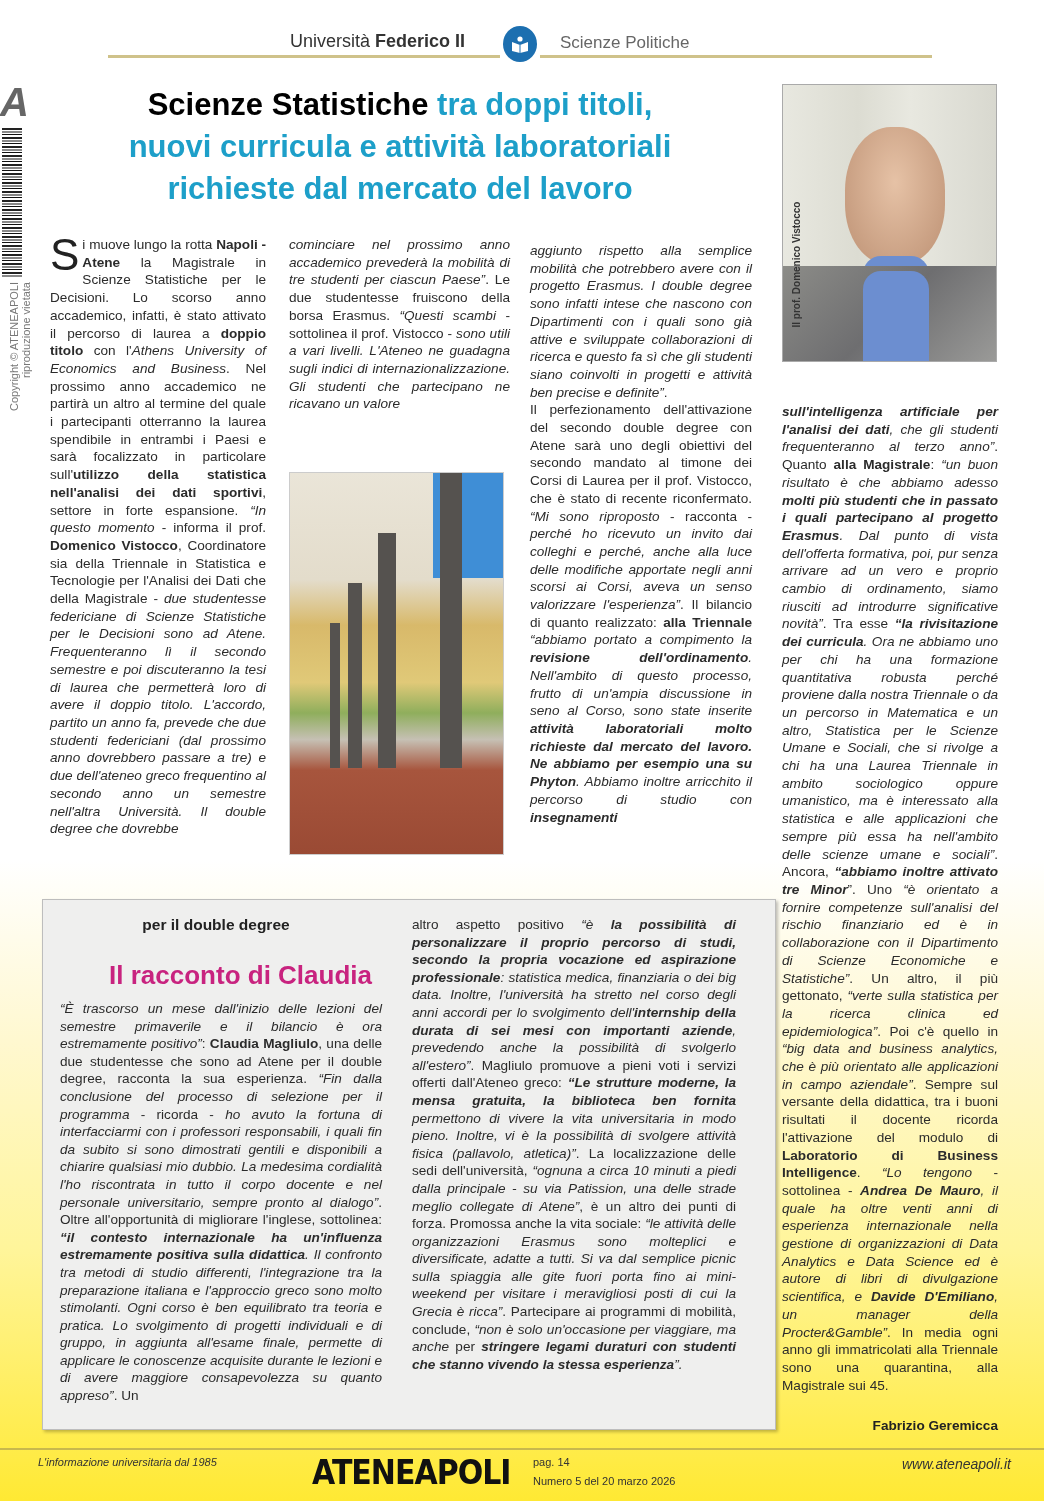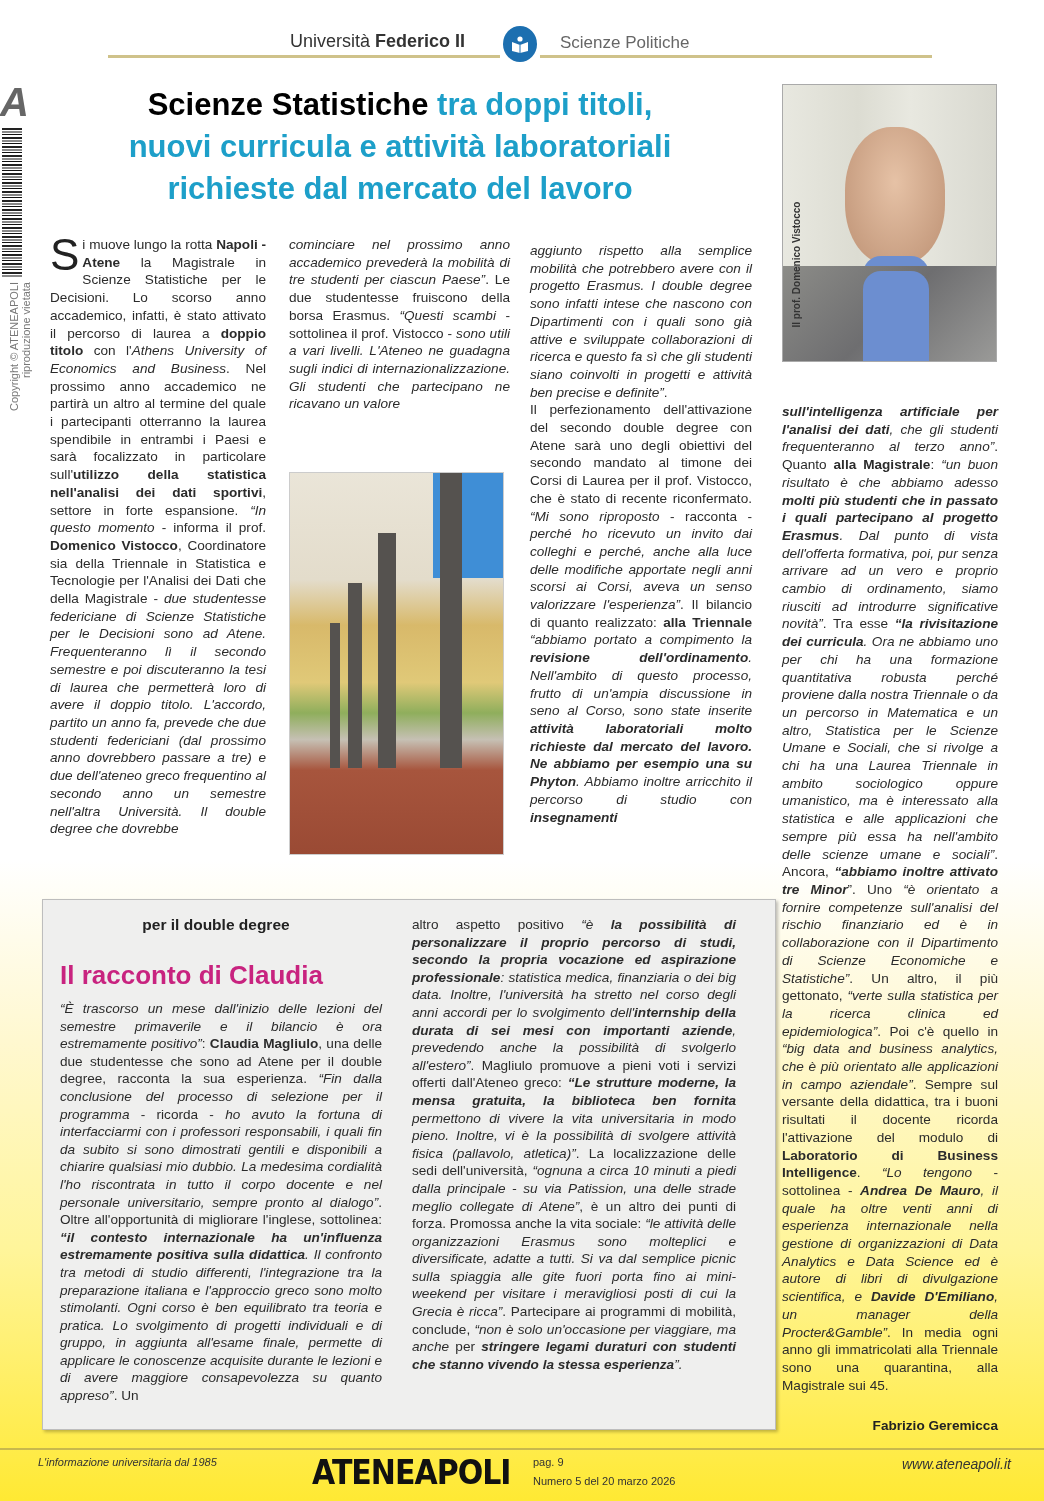--- a/index.html
+++ b/index.html
@@ -52,21 +52,21 @@
 
   
   .colonnade { position: absolute; left: 289px; top: 472px; width: 215px; height: 383px; overflow: hidden; border: 1px solid #ccc;
     background: linear-gradient(to bottom, #eae5d8 0%, #e3dccb 28%, #d8b96a 40%, #e0c978 55%, #8fae5c 63%, #c6c0b4 70%, #a7553d 78%, #9a4a34 100%); }
   .colonnade .sky { position:absolute; right:0; top:0; width:70px; height:105px; background:#3f8ed6; }
   .colonnade .pillar { position: absolute; bottom: 86px; background: #55524f; }
 
   
   .box { position: absolute; left: 42px; top: 899px; width: 734px; height: 531px; background: #efefee; border: 1px solid #bdbdbd; box-shadow: 2px 2px 3px rgba(0,0,0,0.25); }
   .box-sub { position: absolute; left: 60px; top: 913px; width: 312px; text-align: center; font-size: 15.5px; font-weight: bold; line-height: 23px; color: #222; }
-  .box-title { position: absolute; left: 60px; top: 960px; width: 312px; text-align: left; font-size: 26px; font-weight: bold; color: #c8237f; }
+  .box-title { position: absolute; left: 60px; top: 960px; width: 312px; text-align: right; font-size: 26px; font-weight: bold; color: #c8237f; }
   .bcol { position: absolute; font-size: 13.6px; line-height: 17.6px; text-align: justify; color: #2b2b2b; }
   .bcol1 { left: 60px; top: 1000px; width: 322px; }
   .bcol2 { left: 412px; top: 916px; width: 324px; }
 
   
   .foot-line { position: absolute; left: 0; top: 1448px; width: 1044px; height: 2px; background: #c8b84c; }
   .foot-tag { position: absolute; left: 38px; top: 1456px; font-size: 11px; font-style: italic; color: #333; }
   .foot-logo { position: absolute; left: 312px; top: 1455px; font-size: 30px; font-weight: bold; letter-spacing: -1px; color: #111; font-family: "DejaVu Sans", sans-serif; transform: scaleY(1.1); }
   .foot-page { position: absolute; left: 533px; top: 1456px; font-size: 11px; color: #333; }
   .foot-issue { position: absolute; left: 533px; top: 1475px; font-size: 11px; color: #333; }
@@ -129,15 +129,15 @@
 <div class="box-sub">
   <div>per il double degree</div>
 </div>
 <div class="box-title">Il racconto di Claudia</div>
 <div class="bcol bcol1"><i>“È trascorso un mese dall'inizio delle lezioni del semestre primaverile e il bilancio è ora estremamente positivo”</i><span>: </span><b>Claudia Magliulo</b><span>, una delle due studentesse che sono ad Atene per il double degree, racconta la sua esperienza. </span><i>“Fin dalla conclusione del processo di selezione per il programma</i><span> - ricorda - </span><i>ho avuto la fortuna di interfacciarmi con i professori responsabili, i quali fin da subito si sono dimostrati gentili e disponibili a chiarire qualsiasi mio dubbio. La medesima cordialità l'ho riscontrata in tutto il corpo docente e nel personale universitario, sempre pronto al dialogo”</i><span>. Oltre all'opportunità di migliorare l'inglese, sottolinea: </span><b style="font-style: italic;">“il contesto internazionale ha un'influenza estremamente positiva sulla didattica</b><i>. Il confronto tra metodi di studio differenti, l'integrazione tra la preparazione italiana e l'approccio greco sono molto stimolanti. Ogni corso è ben equilibrato tra teoria e pratica. Lo svolgimento di progetti individuali e di gruppo, in aggiunta all'esame finale, permette di applicare le conoscenze acquisite durante le lezioni e di avere maggiore consapevolezza su quanto appreso”</i><span>. Un</span></div>
 <div class="bcol bcol2"><span>altro aspetto positivo </span><i>“è </i><b style="font-style: italic;">la possibilità di personalizzare il proprio percorso di studi, secondo la propria vocazione ed aspirazione professionale</b><i>: statistica medica, finanziaria o dei big data. Inoltre, l'università ha stretto nel corso degli anni accordi per lo svolgimento dell'</i><b style="font-style: italic;">internship della durata di sei mesi con importanti aziende</b><i>, prevedendo anche la possibilità di svolgerlo all'estero”</i><span>. Magliulo promuove a pieni voti i servizi offerti dall'Ateneo greco: </span><b style="font-style: italic;">“Le strutture moderne, la mensa gratuita, la biblioteca ben fornita</b><i>  permettono di vivere la vita universitaria in modo pieno. Inoltre, vi è la possibilità di svolgere attività fisica (pallavolo, atletica)”</i><span>. La localizzazione delle sedi dell'università, </span><i>“ognuna a circa 10 minuti a piedi dalla principale - su via Patission, una delle strade meglio collegate di Atene”</i><span>, è un altro dei punti di forza. Promossa anche la vita sociale: </span><i>“le attività delle organizzazioni Erasmus sono molteplici e diversificate, adatte a tutti. Si va dal semplice picnic sulla spiaggia alle gite fuori porta fino ai mini-weekend per visitare i meravigliosi posti di cui la Grecia è ricca”</i><span>. Partecipare ai programmi di mobilità, conclude, </span><i>“non è solo un'occasione per viaggiare, ma anche</i><span> per </span><b style="font-style: italic;">stringere legami duraturi con studenti che stanno vivendo la stessa esperienza</b><i>”.</i></div>
 
 <div class="foot-line"></div>
 <div class="foot-tag">L'informazione universitaria dal 1985</div>
 <div class="foot-logo">ATENEAPOLI</div>
-<div class="foot-page">pag. 9</div>
+<div class="foot-page">pag. 14</div>
 <div class="foot-issue">Numero 5 del 20 marzo 2026</div>
 <div class="foot-url">www.ateneapoli.it</div>
 
 </body></html>

